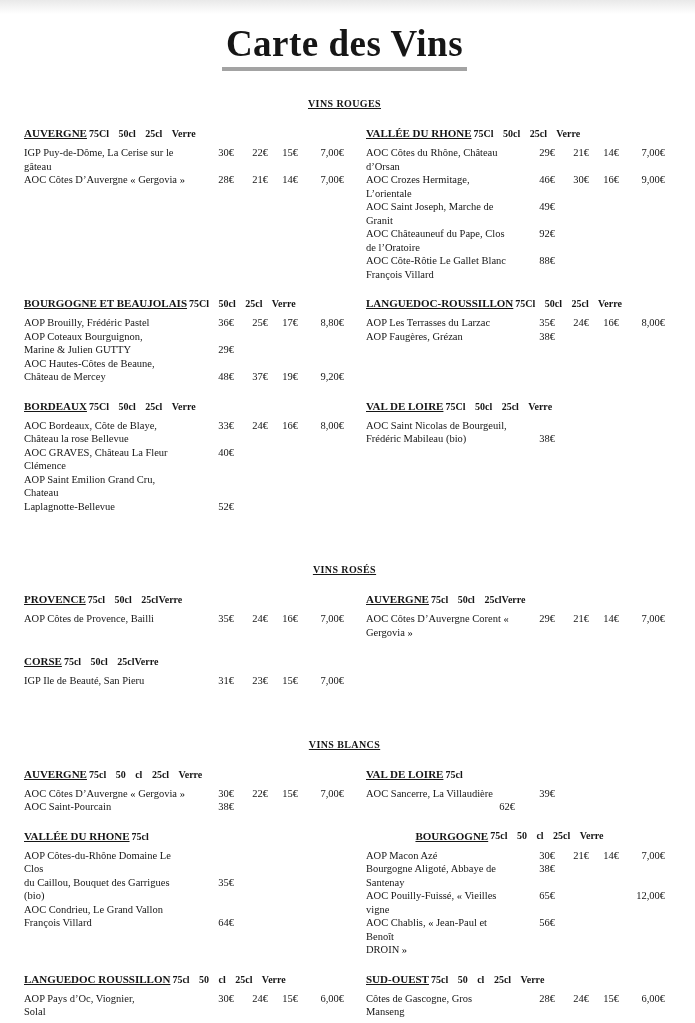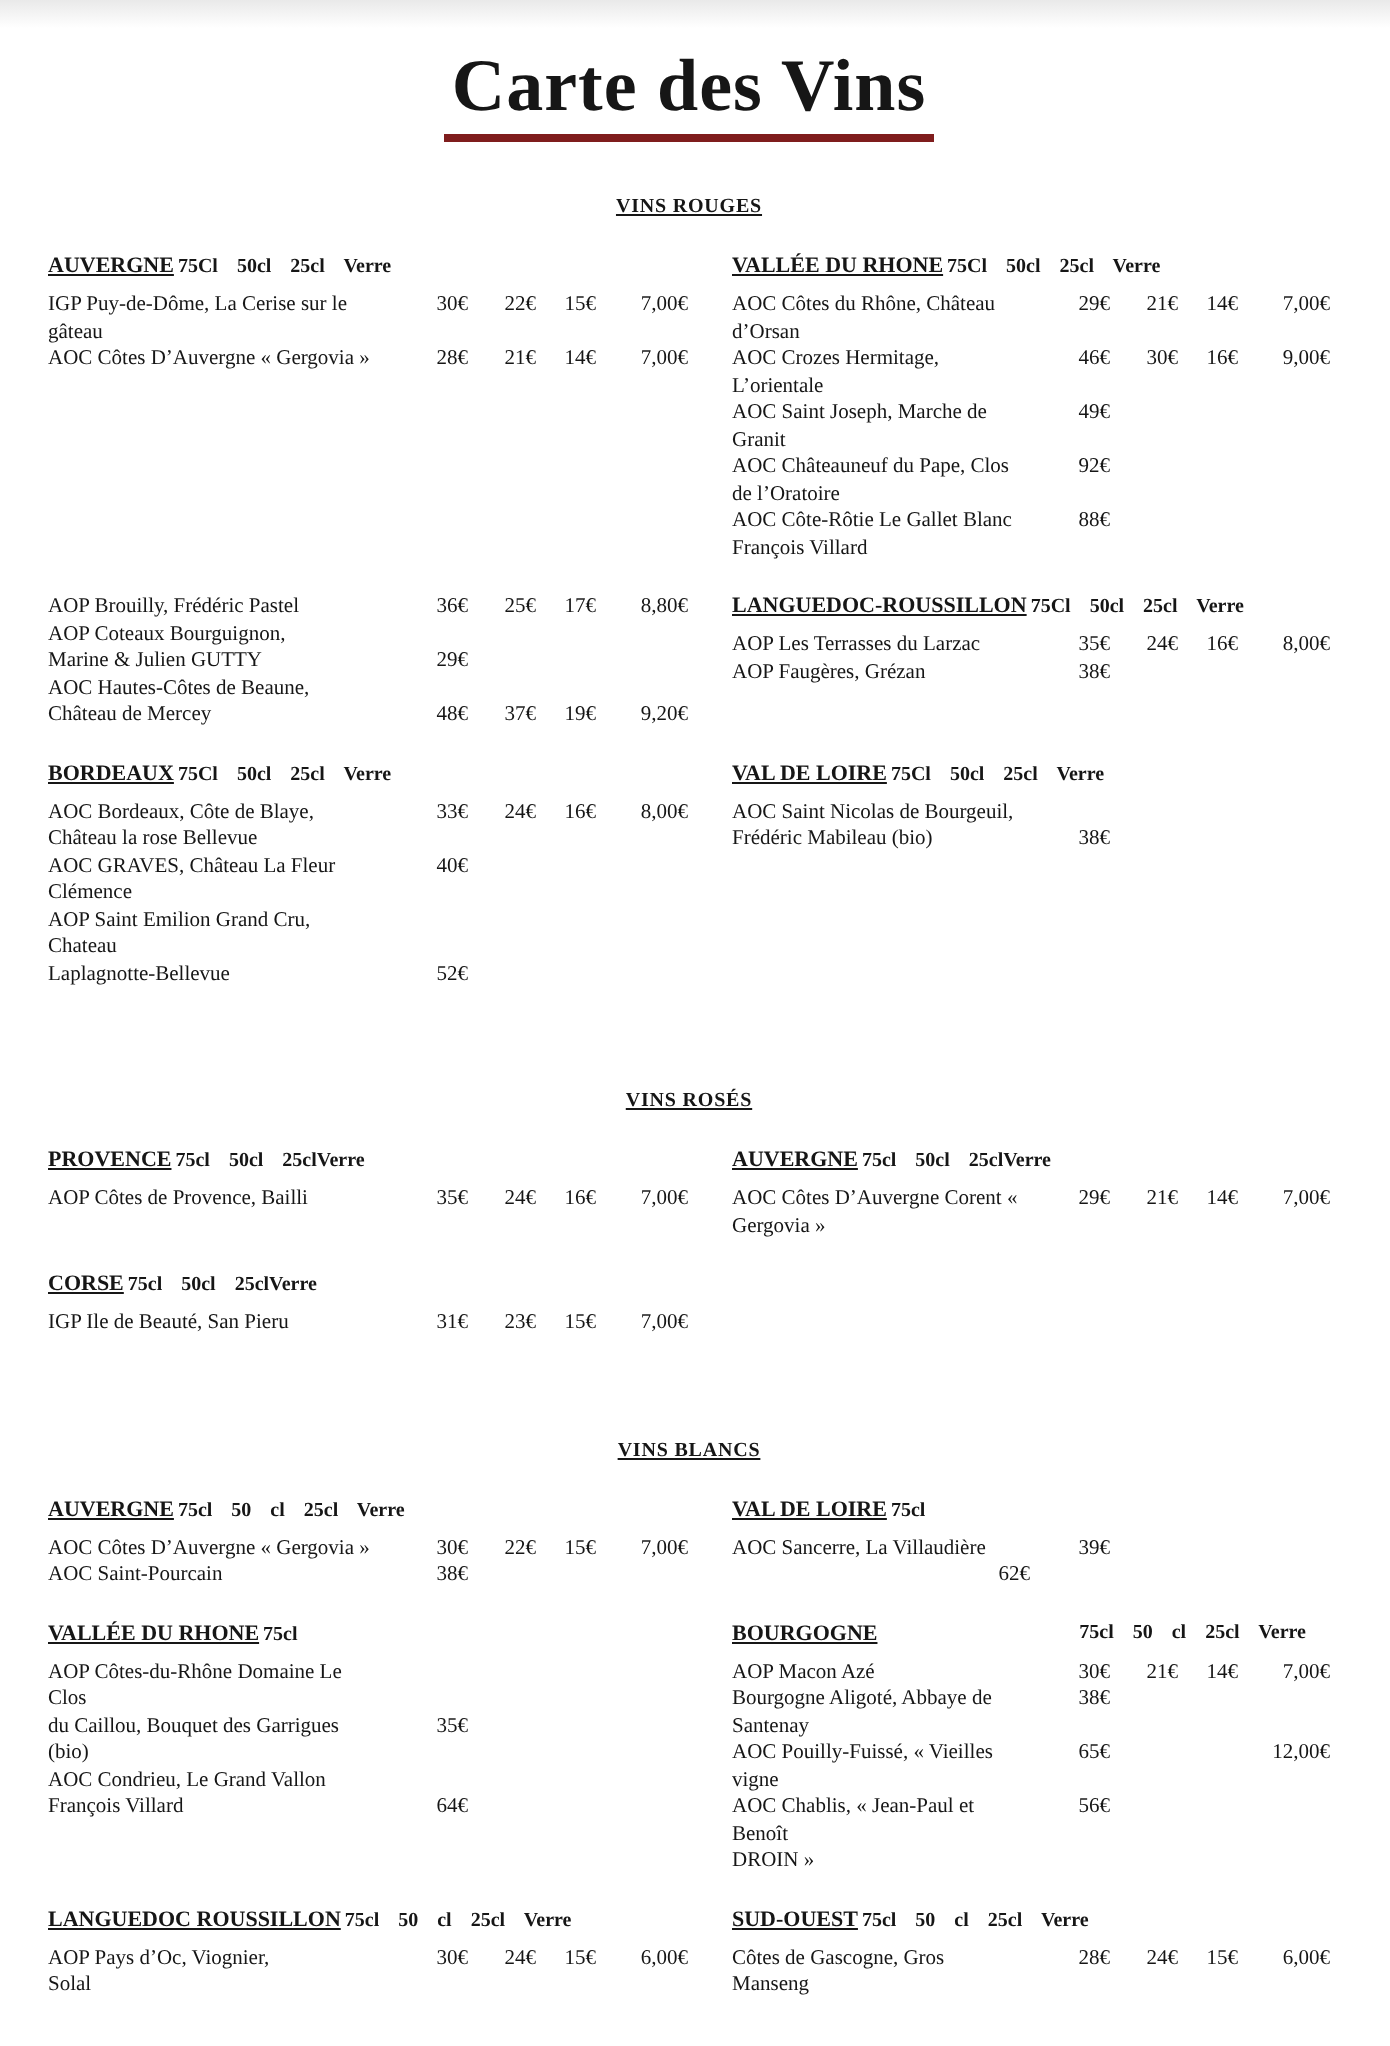--- a/index.html
+++ b/index.html
@@ -7,35 +7,35 @@
     width:695px;height:1023px;
     background:#ffffff;color:#161616;
     font-family:"Liberation Serif", serif;
     position:relative;overflow:hidden;
   }
   .top-shade{height:14px;background:linear-gradient(180deg,#e9e9e9,#ffffff);}
   .content{padding:0 30px 0 24px;}
   .title-wrap{text-align:center;margin-top:8px;}
   .title{
     display:inline-block;font-size:37px;font-weight:bold;
-    border-bottom:4px solid #7f1d1d;padding:0 4px 2px;letter-spacing:.5px;
+    border-bottom:4px solid #a3a3a3;padding:0 4px 2px;letter-spacing:.5px;
   }
   .section-title-wrap{text-align:center;margin:22px 0 16px;}
   .section-title-wrap.gap-big{margin-top:46px;}
   .section-title{
     display:inline-block;font-size:10px;font-weight:bold;
     text-decoration:underline;letter-spacing:.4px;
   }
   .band{display:flex;align-items:flex-start;margin-bottom:16px;}
   .colL{width:320px;flex:0 0 320px;}
   .colR{flex:1;padding-left:22px;}
   .block-header{font-size:11px;font-weight:bold;margin-bottom:7px;white-space:nowrap;}
   .block-header .region{text-decoration:underline;}
   .block-header .sizes{margin-left:2px;word-spacing:7px;font-size:10px;}
-  .block-header.spread{display:flex;justify-content:space-between;padding-right:12px;}
+  .block-header.spread{display:flex;justify-content:center;padding-right:12px;}
   .wine-row{
     display:grid;grid-template-columns:1fr 40px 34px 30px 46px;
     font-size:10.5px;line-height:13.5px;
   }
   .wine-name{padding-right:4px;}
   .price{text-align:right;white-space:nowrap;}
 </style>
 </head>
 <body>
 
@@ -112,20 +112,21 @@
               <span class="price"></span>
               <span class="price"></span>
               <span class="price"></span>
             </div>
           </div>
         </div>
       </div>
       <div class="band">
         <div class="colL">
           <div class="block">
+            <div class="block-header"><span class="region">BOURGOGNE ET BEAUJOLAIS</span><span class="sizes">75Cl 50cl 25cl Verre</span></div>
             <div class="wine-row">
               <span class="wine-name">AOP Brouilly, Frédéric Pastel</span>
               <span class="price">36€</span>
               <span class="price">25€</span>
               <span class="price">17€</span>
               <span class="price">8,80€</span>
             </div>
             <div class="wine-row">
               <span class="wine-name">AOP Coteaux Bourguignon,</span>
               <span class="price"></span>

